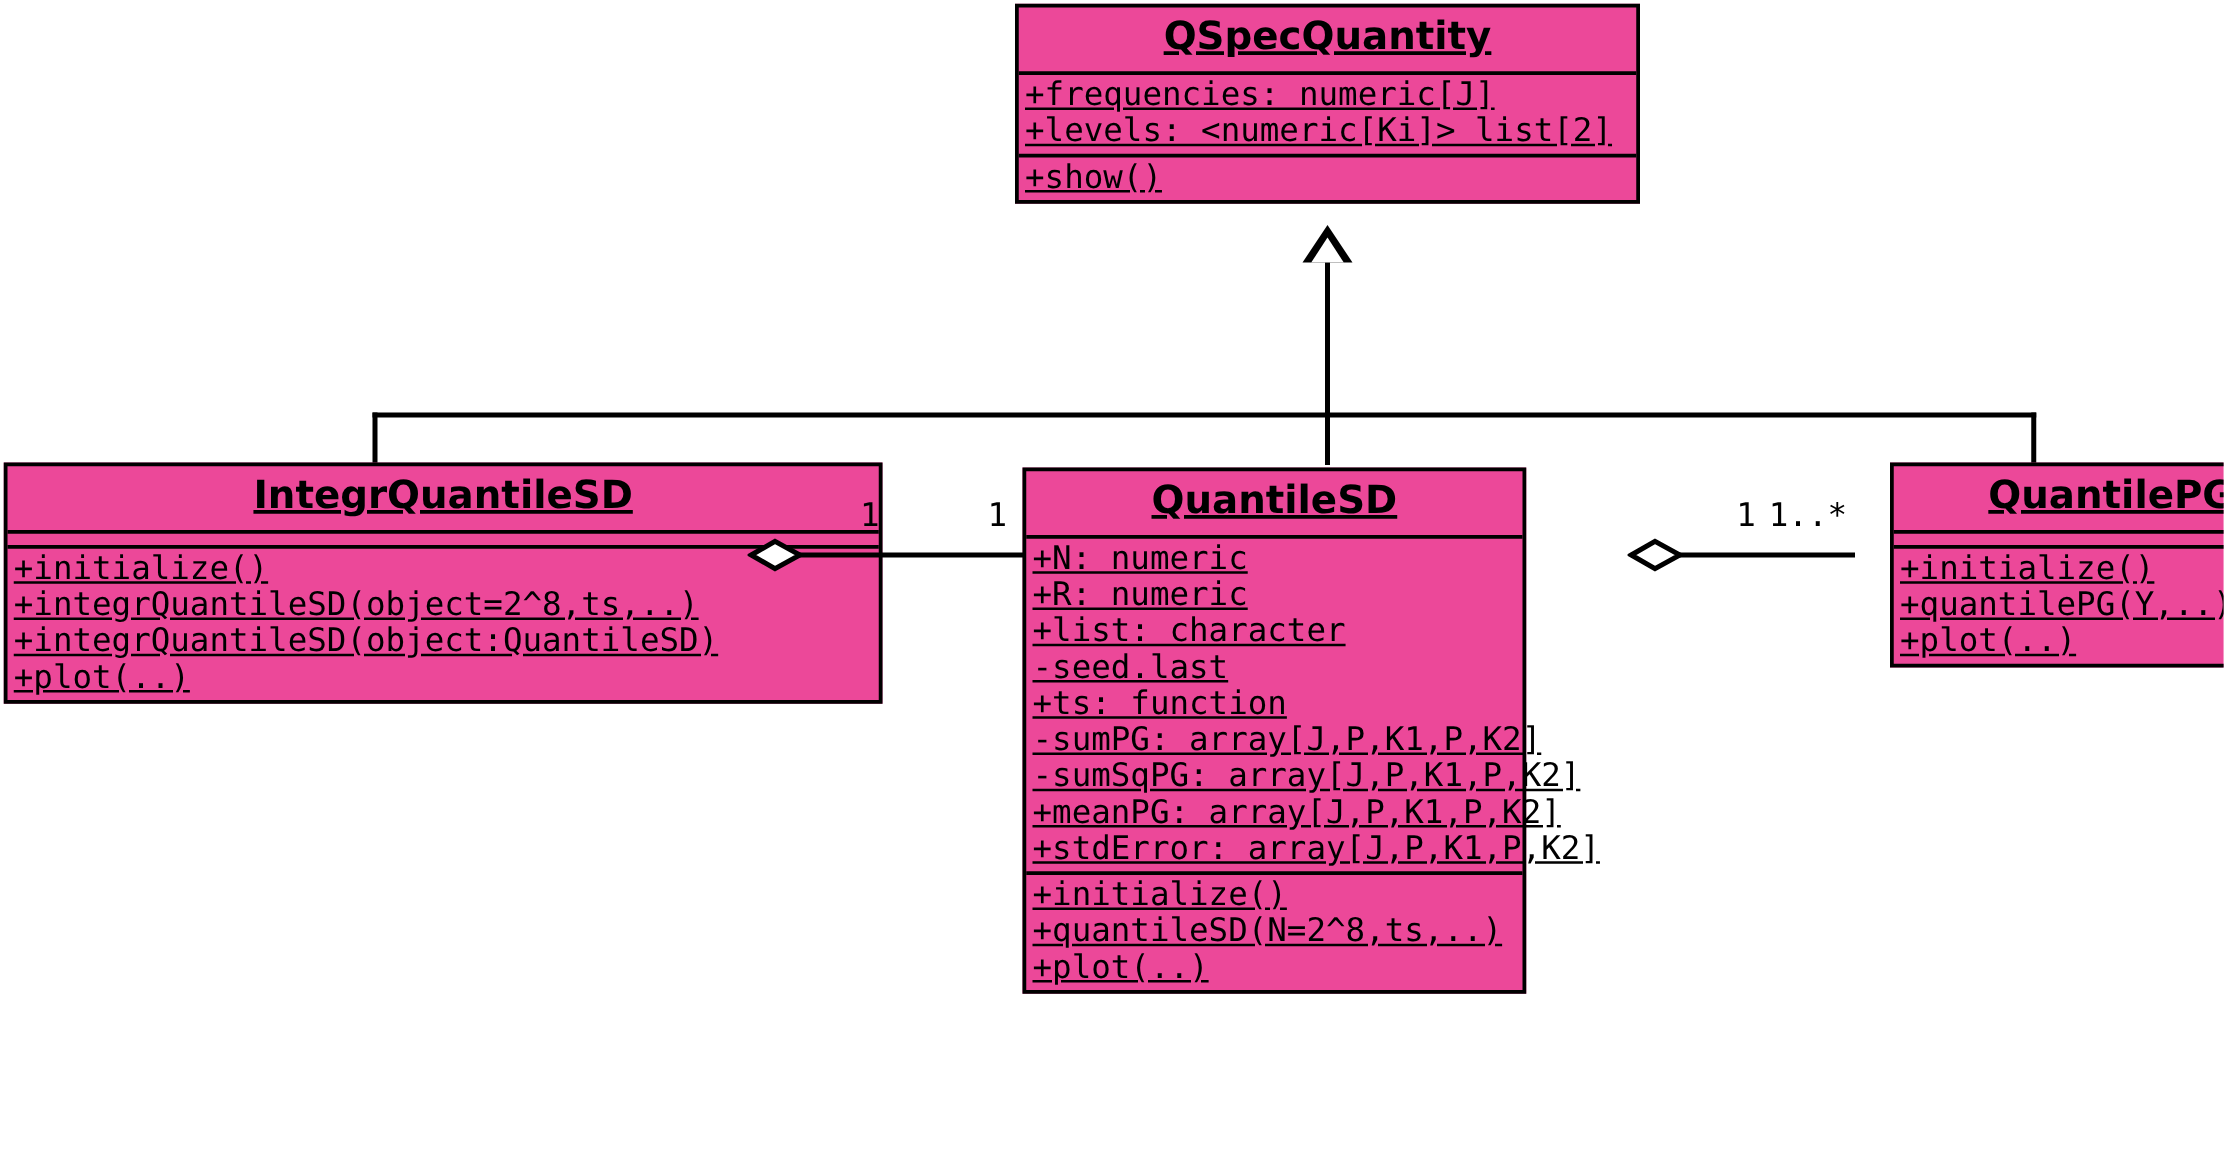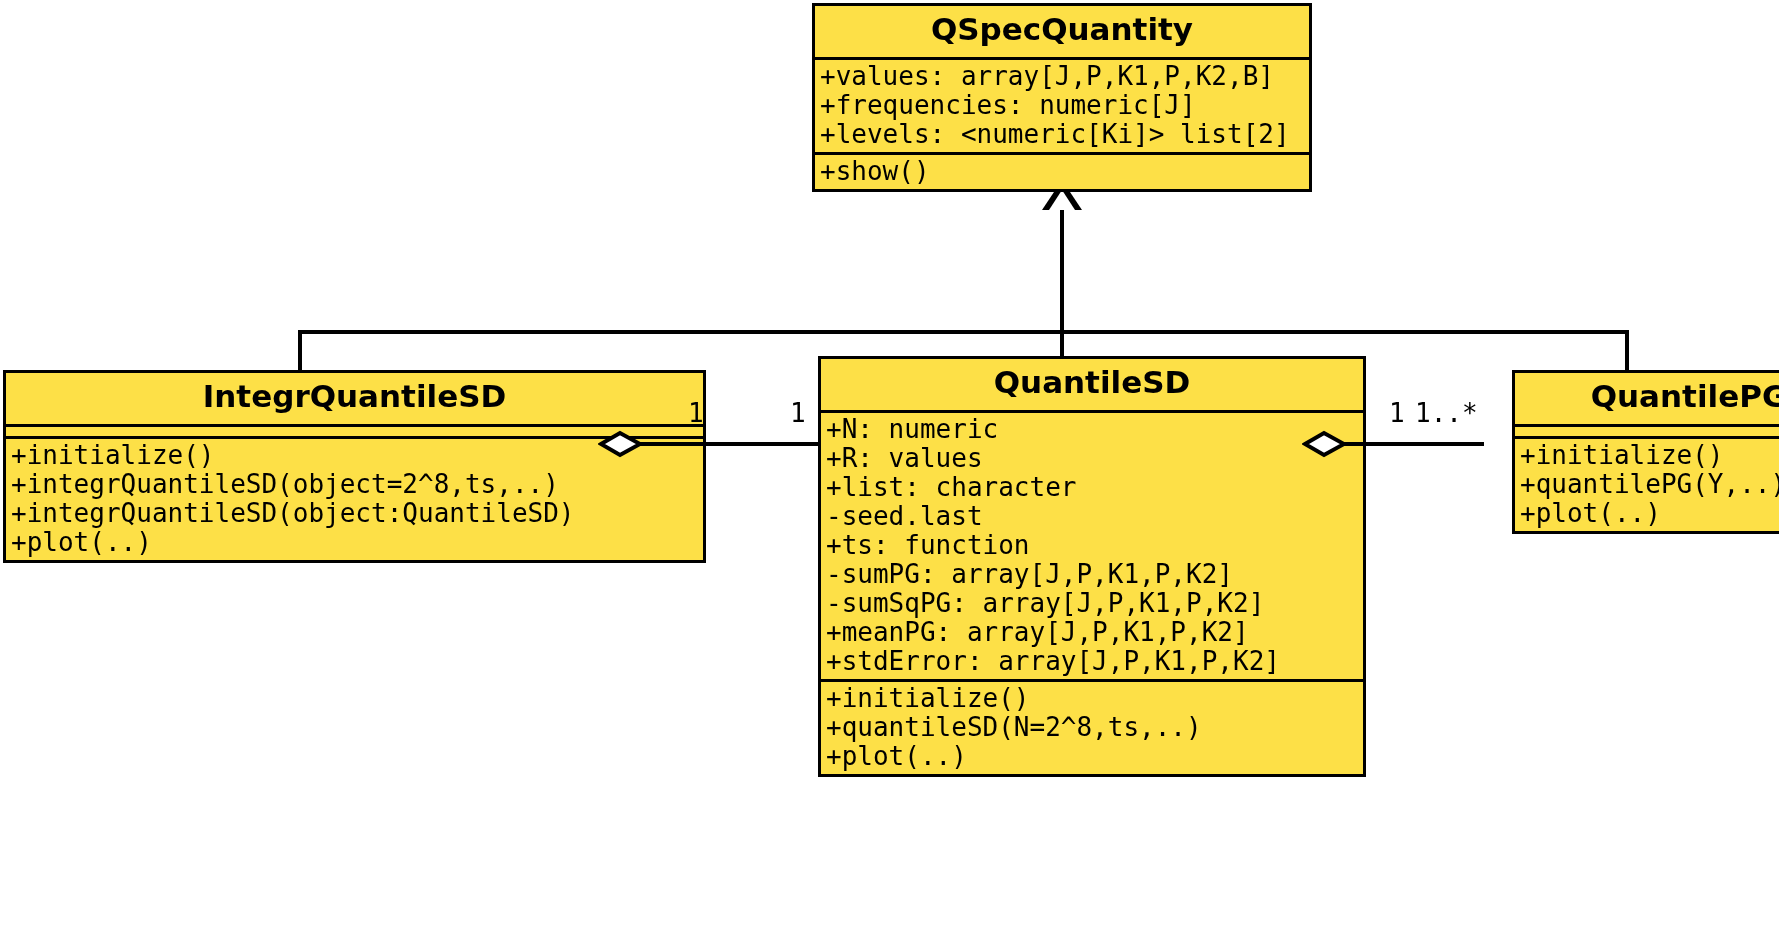--- a/index.html
+++ b/index.html
@@ -12,22 +12,23 @@
     position: relative;
     width: 1779px;
     height: 925px;
     background: #ffffff;
     font-family: "DejaVu Sans Mono", monospace;
     overflow: hidden;
   }
   .uml-class {
     position: absolute;
     border: 3px solid #000000;
-    background: #fde047;
+    background: #ec4899;
     box-sizing: border-box;
+    text-decoration: underline;
   }
   .class-title {
     font-family: "DejaVu Sans", sans-serif;
     font-weight: bold;
     font-size: 31px;
     text-align: center;
     padding: 6px 10px 9px 10px;
     color: #000000;
     line-height: 1.15;
     white-space: nowrap;
@@ -93,45 +94,44 @@
   <div class="edge v" style="left:298px; top:330px; height:42px;"></div>
   <div class="edge v" style="left:1060px; top:330px; height:42px;"></div>
   <div class="edge v" style="left:1625px; top:330px; height:42px;"></div>
 
   <div class="gen-arrow" style="left:1042px; top:180px;"></div>
   <div class="gen-arrow-inner" style="left:1049px; top:190px;"></div>
 
   <div class="uml-class" style="left:812px; top:3px; width:500px;">
     <div class="class-title">QSpecQuantity</div>
     <div class="compartment">
-      <div class="member">+values: array[J,P,K1,P,K2,B]</div>
       <div class="member">+frequencies: numeric[J]</div>
       <div class="member">+levels: &lt;numeric[Ki]&gt; list[2]</div>
     </div>
     <div class="compartment">
       <div class="member">+show()</div>
     </div>
   </div>
 
   <div class="uml-class" style="left:3px; top:370px; width:703px;">
     <div class="class-title">IntegrQuantileSD</div>
     <div class="compartment empty"></div>
     <div class="compartment">
       <div class="member">+initialize()</div>
       <div class="member">+integrQuantileSD(object=2^8,ts,..)</div>
       <div class="member">+integrQuantileSD(object:QuantileSD)</div>
       <div class="member">+plot(..)</div>
     </div>
   </div>
 
-  <div class="uml-class" style="left:818px; top:356px; width:548px;">
+  <div class="uml-class" style="left:818px; top:374px; width:403px;">
     <div class="class-title">QuantileSD</div>
     <div class="compartment">
       <div class="member">+N: numeric</div>
-      <div class="member">+R: values</div>
+      <div class="member">+R: numeric</div>
       <div class="member">+list: character</div>
       <div class="member">-seed.last</div>
       <div class="member">+ts: function</div>
       <div class="member">-sumPG: array[J,P,K1,P,K2]</div>
       <div class="member">-sumSqPG: array[J,P,K1,P,K2]</div>
       <div class="member">+meanPG: array[J,P,K1,P,K2]</div>
       <div class="member">+stdError: array[J,P,K1,P,K2]</div>
     </div>
     <div class="compartment">
       <div class="member">+initialize()</div>

